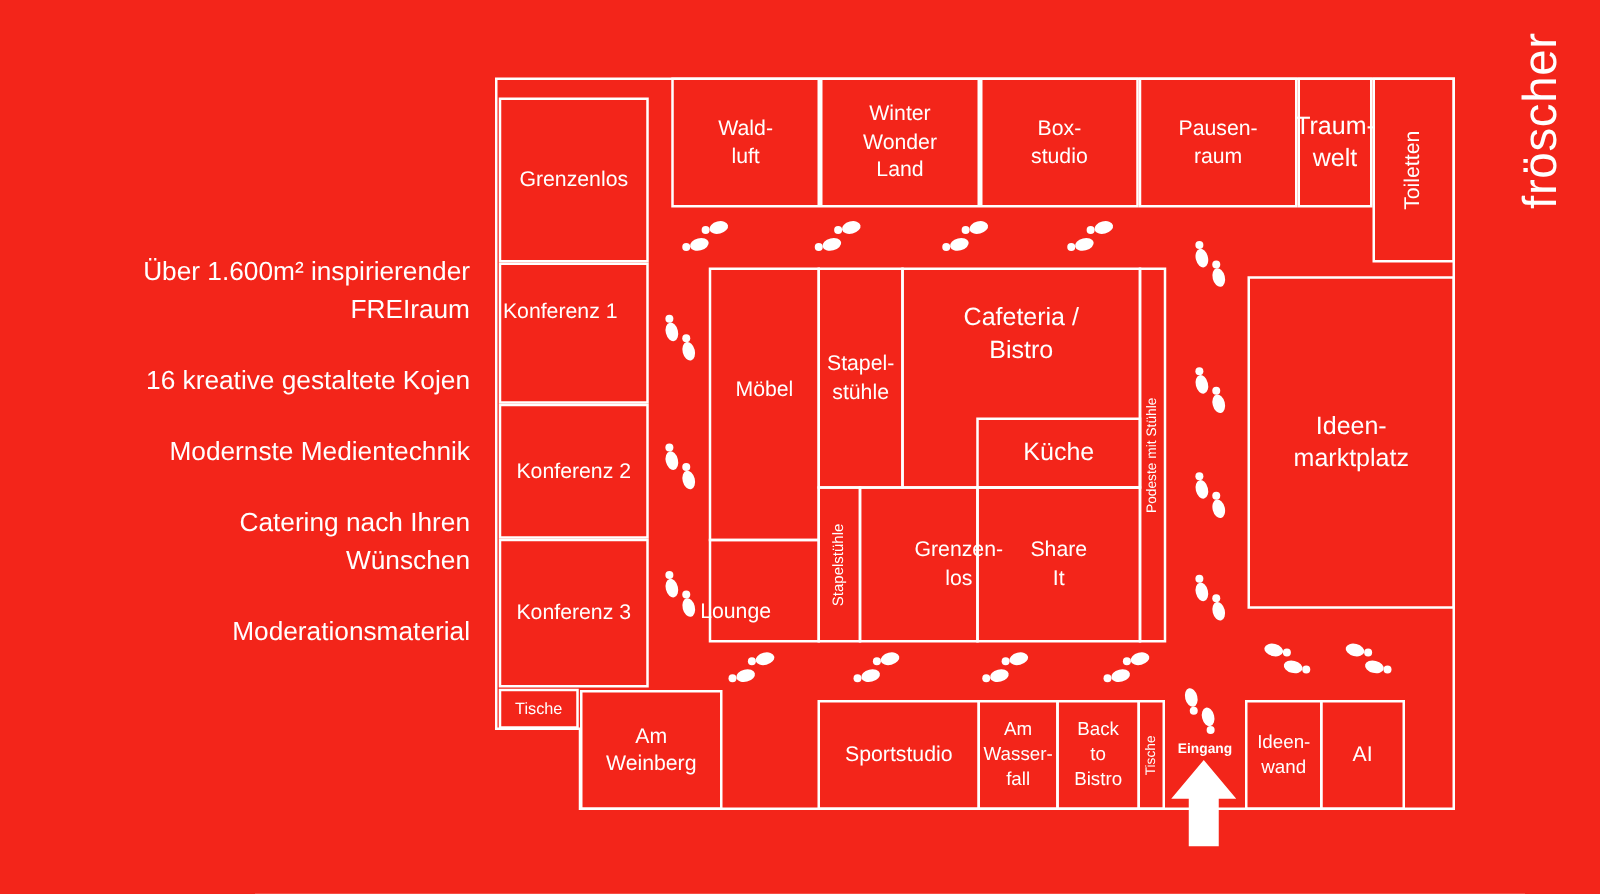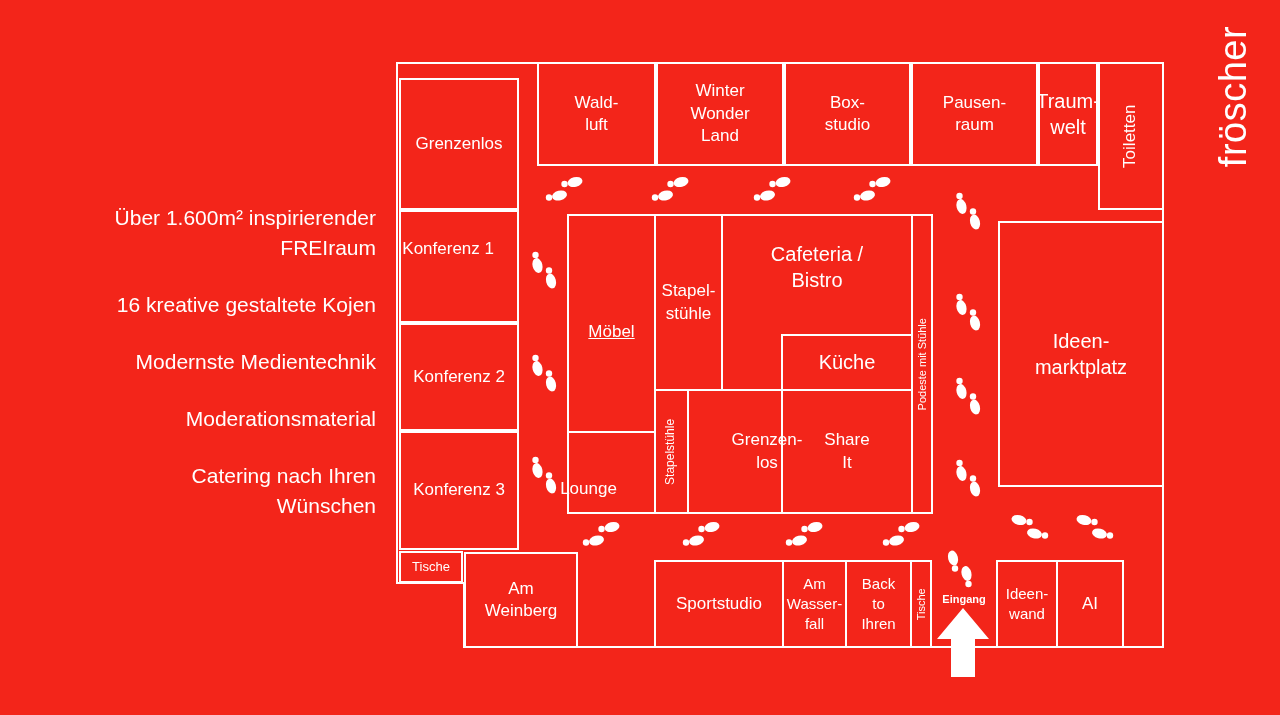--- a/index.html
+++ b/index.html
@@ -46,23 +46,23 @@
 </head>
 <body>
 
 <div id="stage" style="background: rgb(243, 37, 26);">
 
   <div id="info-panel">
     <p class="para">Über 1.600m² inspirierender
 FREIraum</p>
     <p class="para">16 kreative gestaltete Kojen</p>
     <p class="para">Modernste Medientechnik</p>
-    <p class="para">Moderationsmaterial</p>
     <p class="para">Catering nach Ihren
 Wünschen</p>
+    <p class="para">Moderationsmaterial</p>
   </div>
 
   <div id="logo">
     <span>fröscher</span>
   </div>
 
   <svg id="plan-svg" width="1280" height="715" viewBox="0 0 1280 715">
     <defs>
 
       <g id="fp" fill="#fff">
@@ -140,21 +140,21 @@
       <div class="room-label" style="left: 912px; top: 63px; width: 125px; height: 102px;"><span>Pausen-
 raum</span></div>
       <div class="room-label" style="left: 1039px; top: 63px; width: 58px; height: 102px;"><span style="font-size: 20px;">Traum-
 welt</span></div>
       <div class="room-label" style="left: 1099px; top: 63px; width: 64px; height: 146px;"><span class="rot">Toiletten</span></div>
       <div class="room-label" style="left: 400px; top: 79px; width: 118px; height: 130px;"><span>Grenzenlos</span></div>
       <div class="room-label" style="left: 400px; top: 194px; width: 94px; height: 111px; justify-content: flex-end;"><span>Konferenz 1</span></div>
       <div class="room-label" style="left: 400px; top: 324px; width: 118px; height: 106px;"><span>Konferenz 2</span></div>
       <div class="room-label" style="left: 400px; top: 432px; width: 118px; height: 117px; text-align: right;"><span>Konferenz 3</span></div>
       <div class="room-label" style="left: 400px; top: 552px; width: 62px; height: 30px;"><span style="font-size: 13px;">Tische</span></div>
-      <div class="room-label" style="left: 568px; top: 224px; width: 87px; height: 217px; text-decoration: underline;"><span>Möbel</span></div>
+      <div class="room-label" style="left: 568px; top: 204px; width: 87px; height: 217px;"><span>Möbel</span></div>
       <div class="room-label" style="left: 545px; top: 432px; width: 87px; height: 68px; align-items: flex-end;"><span>Lounge</span></div>
       <div class="room-label" style="left: 655px; top: 215px; width: 67px; height: 175px;"><span>Stapel-
 stühle</span></div>
       <div class="room-label va-top" style="left: 722px; top: 215px; width: 190px; height: 175px;"><span style="font-size: 20px;">Cafeteria /
 Bistro</span></div>
       <div class="room-label" style="left: 782px; top: 335px; width: 130px; height: 55px;"><span style="font-size: 20px;">Küche</span></div>
       <div class="room-label" style="left: 655px; top: 390px; width: 33px; height: 123px;"><span class="rot" style="font-size: 12px;">Stapelstühle</span></div>
       <div class="room-label" style="left: 688px; top: 390px; width: 94px; height: 123px; padding-left: 32px;"><span>Grenzen-
 los</span></div>
       <div class="room-label" style="left: 782px; top: 390px; width: 130px; height: 123px;"><span>Share
@@ -163,21 +163,21 @@
       <div class="room-label" style="left: 999px; top: 222px; width: 164px; height: 264px;"><span style="font-size: 20px;">Ideen-
 marktplatz</span></div>
       <div class="room-label" style="left: 465px; top: 553px; width: 112px; height: 94px;"><span>Am
 Weinberg</span></div>
       <div class="room-label" style="left: 655px; top: 561px; width: 128px; height: 86px;"><span>Sportstudio</span></div>
       <div class="room-label" style="left: 783px; top: 561px; width: 63px; height: 86px;"><span style="font-size: 15px;">Am
 Wasser-
 fall</span></div>
       <div class="room-label" style="left: 846px; top: 561px; width: 65px; height: 86px;"><span style="font-size: 15px;">Back
 to
-Ihren</span></div>
+Bistro</span></div>
       <div class="room-label" style="left: 911px; top: 561px; width: 20px; height: 86px;"><span class="rot" style="font-size: 11px;">Tische</span></div>
       <div class="room-label" style="left: 997px; top: 561px; width: 60px; height: 86px;"><span style="font-size: 15px;">Ideen-
 wand</span></div>
       <div class="room-label" style="left: 1057px; top: 561px; width: 66px; height: 86px;"><span>AI</span></div>
     </div>
 
   <div id="entrance-label">Eingang</div>
 </div>
 
 </body></html>

